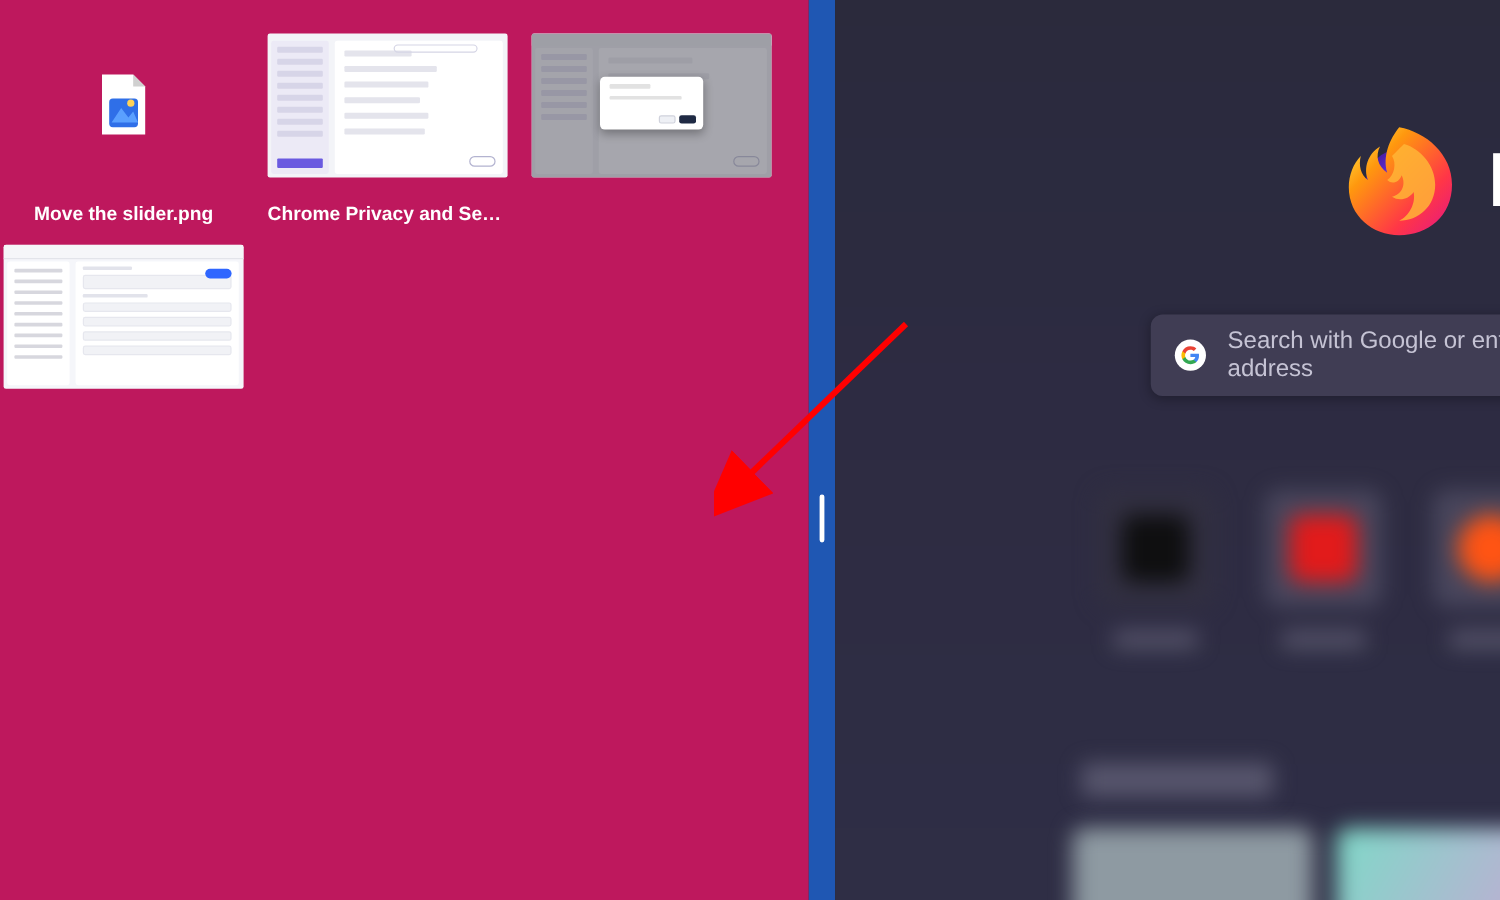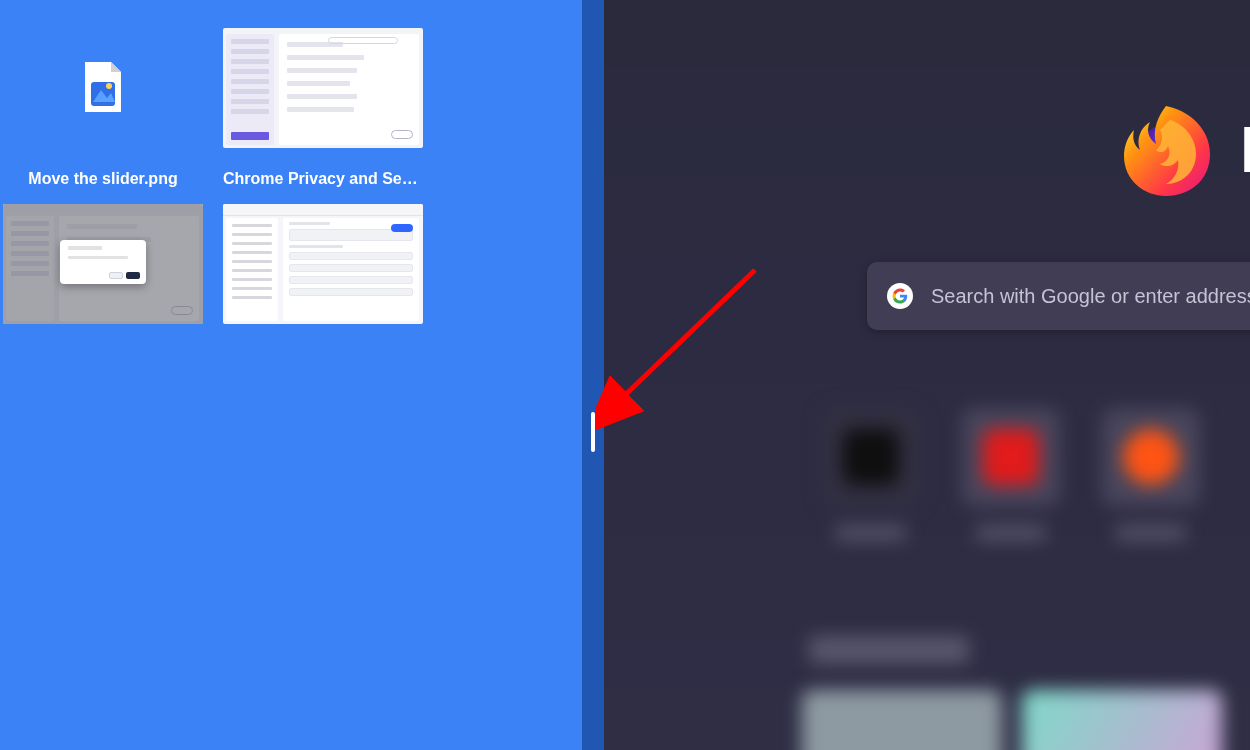--- a/index.html
+++ b/index.html
@@ -1,23 +1,23 @@
 <!DOCTYPE html>
 <html><head>
   <meta charset="utf-8">
   <style>
     * { margin: 0; padding: 0; box-sizing: border-box; }
     html, body { width: 1250px; height: 750px; overflow: hidden; font-family: 'Segoe UI', Arial, sans-serif; }
     body { display: flex; background: #222; }
 
     
     .left-pane {
-      width: 582px;
+      width: 674px;
       height: 750px;
-      background: #3b82f6;
+      background: #be185d;
       padding-top: 0;
       position: relative;
     }
     .file-grid {
       display: flex;
       flex-wrap: wrap;
       gap: 16px 18px;
       padding: 28px 0 0 2px;
     }
     .file-item {

